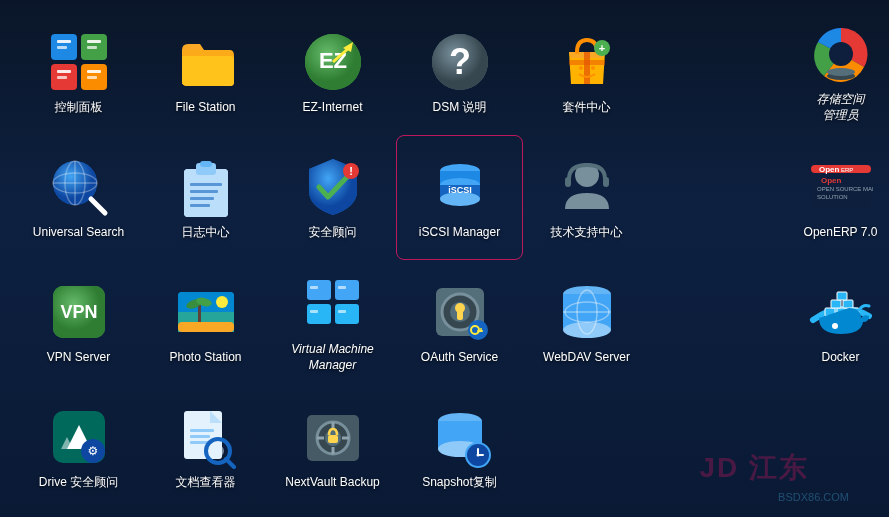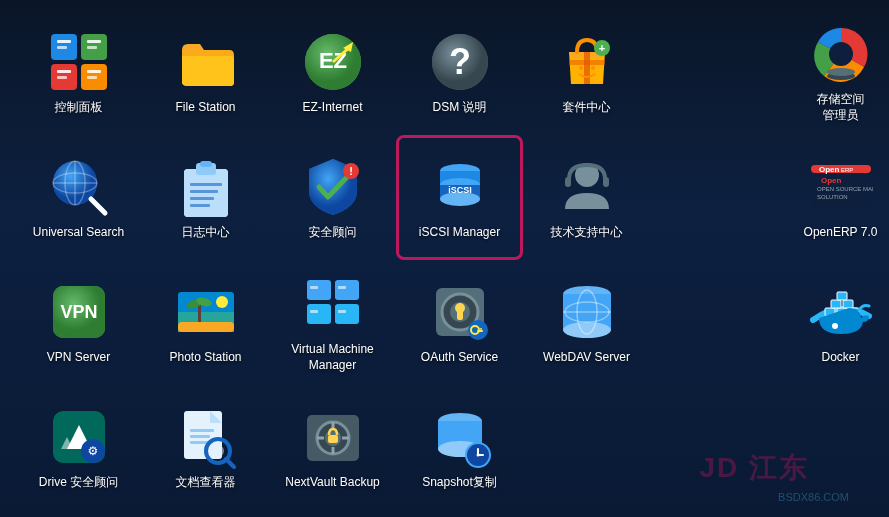--- a/index.html
+++ b/index.html
@@ -42,25 +42,26 @@
       color: #ffffff;
       font-size: 12px;
       text-align: center;
       line-height: 1.3;
       text-shadow: 0 1px 3px rgba(0,0,0,0.8);
       white-space: nowrap;
     }
     .icon-label.multiline {
       white-space: normal;
       max-width: 90px;
+      font-style: italic;
     }
 
     
     .iscsi-highlight {
-      border: 3px solid #be185d;
+      border: 1px solid #be185d;
       border-radius: 8px;
     }
 
     
     .watermark {
       position: absolute;
       bottom: 30px;
       right: 80px;
       opacity: 0.35;
       font-size: 28px;

